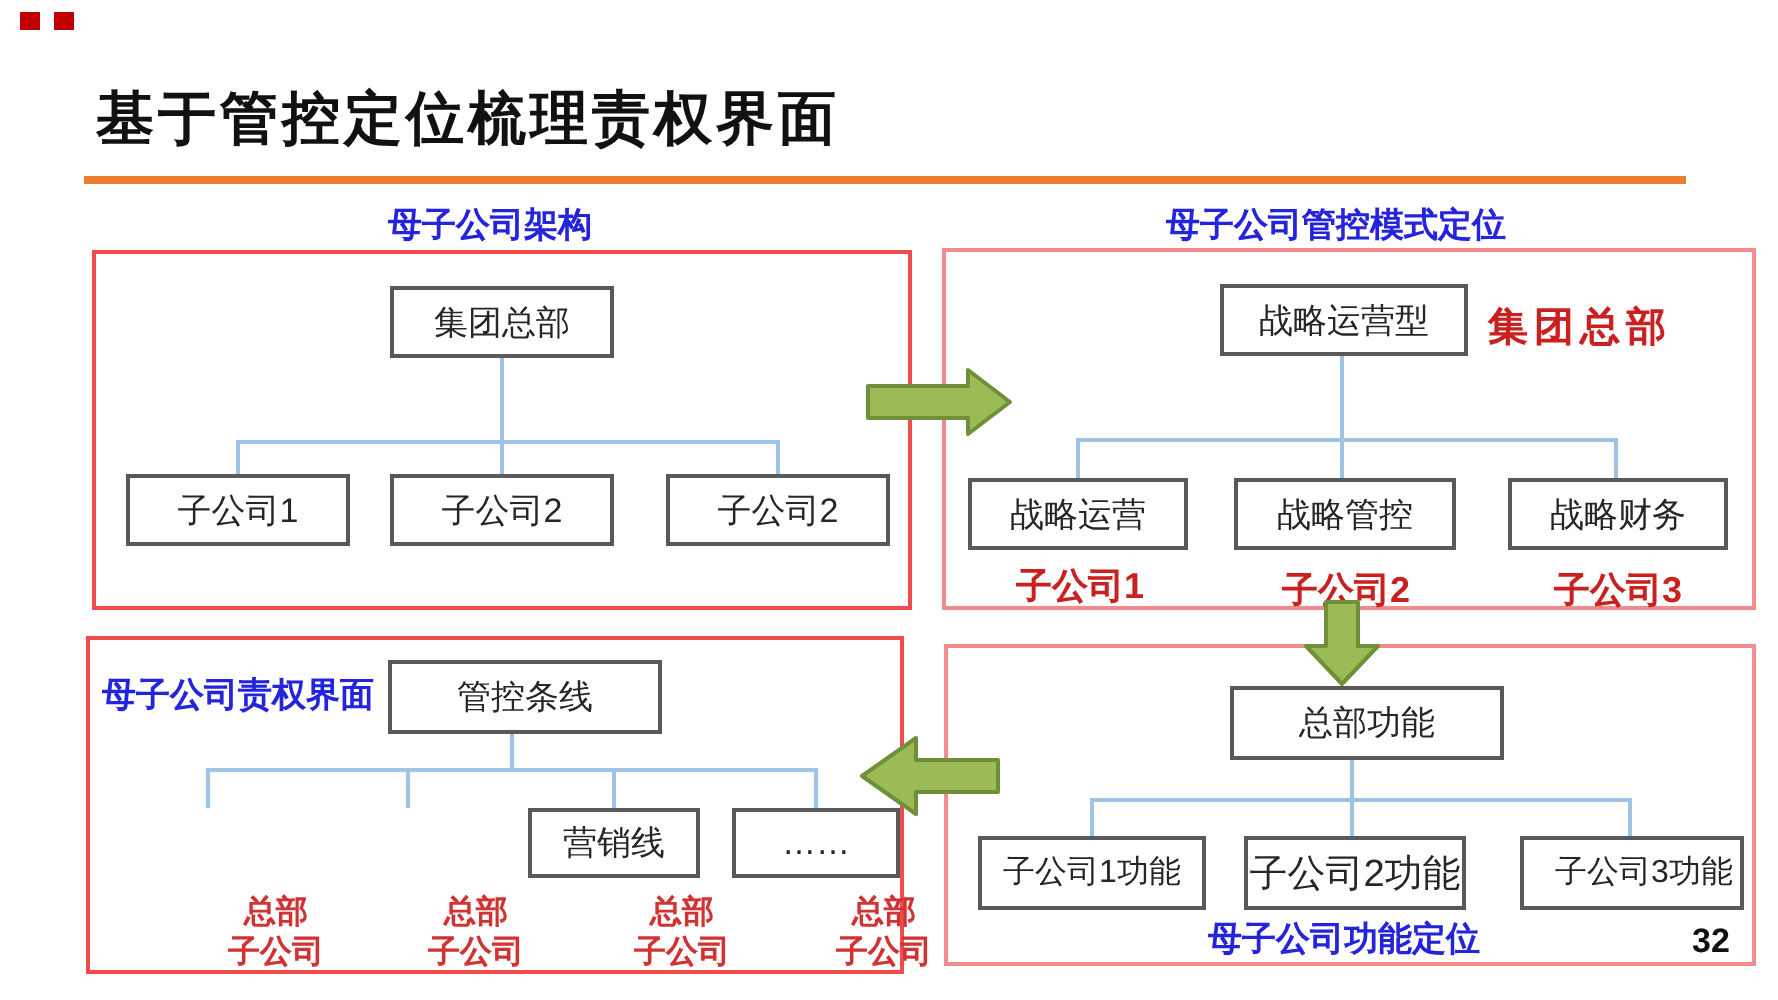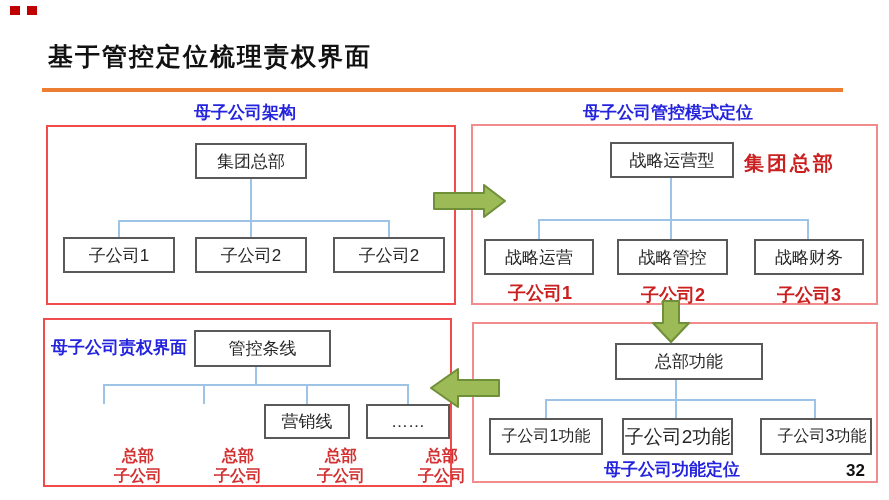--- a/index.html
+++ b/index.html
@@ -1,19 +1,19 @@
 <!DOCTYPE html>
 <html><head>
 <meta charset="utf-8">
 <style>
   html,body{margin:0;padding:0;background:#fff;}
   #slide{position:relative;width:889px;height:500px;background:#ffffff;overflow:hidden;
          font-family:"Liberation Sans","DejaVu Sans",sans-serif;}
   .bullet{position:absolute;width:10px;height:9px;background:#c00000;}
-  .title{position:absolute;left:48px;top:40px;font-size:25px;font-weight:bold;color:#111;
+  .title{position:absolute;left:48px;top:40px;font-size:29px;font-weight:bold;color:#111;
          letter-spacing:2px;white-space:nowrap;}
   .rule{position:absolute;left:42px;top:88px;width:801px;height:4px;background:#ED7D31;}
   .panel{position:absolute;background:#fff;}
   .panel.strong{border:2px solid #f24b4b;}
   .panel.soft{border:2px solid #f28b8b;}
   .node{position:absolute;background:#fff;border:2px solid #595959;display:flex;
         align-items:center;justify-content:center;font-size:17px;color:#262626;
         white-space:nowrap;box-sizing:border-box;}
   .blue-label{position:absolute;color:#2424de;font-weight:bold;font-size:17px;white-space:nowrap;}
   .center{transform:translateX(-50%);}
@@ -80,21 +80,21 @@
   <div class="red-note small-note center" style="left:104px;top:446px;">总部</div>
   <div class="red-note small-note center" style="left:204px;top:446px;">总部</div>
   <div class="red-note small-note center" style="left:307px;top:446px;">总部</div>
   <div class="red-note small-note center" style="left:408px;top:446px;">总部</div>
   <div class="red-note small-note center" style="left:104px;top:466px;">子公司</div>
   <div class="red-note small-note center" style="left:204px;top:466px;">子公司</div>
   <div class="red-note small-note center" style="left:307px;top:466px;">子公司</div>
   <div class="red-note small-note center" style="left:408px;top:466px;">子公司</div>
 
   <div class="panel soft" style="left:472px;top:322px;width:402px;height:157px;"></div>
-  <div class="node" style="left:615px;top:343px;width:148px;height:37px;">总部功能</div>
+  <div class="node" style="left:615px;top:343px;width:137px;height:37px;">总部功能</div>
   <div class="conn vline" style="left:675px;top:380px;height:20px;"></div>
   <div class="conn hline" style="left:545px;top:399px;width:271px;"></div>
   <div class="conn vline" style="left:545px;top:399px;height:19px;"></div>
   <div class="conn vline" style="left:675px;top:399px;height:19px;"></div>
   <div class="conn vline" style="left:814px;top:399px;height:19px;"></div>
   <div class="node" style="left:489px;top:418px;width:114px;height:37px;font-size:16px;">子公司1功能</div>
   <div class="node" style="left:622px;top:418px;width:111px;height:37px;font-size:19px;">子公司2功能</div>
   <div class="node" style="left:760px;top:418px;width:112px;height:37px;font-size:16px;padding-left:12px;">子公司3功能</div>
   <div class="blue-label center" style="left:672px;top:458px;">母子公司功能定位</div>
 

